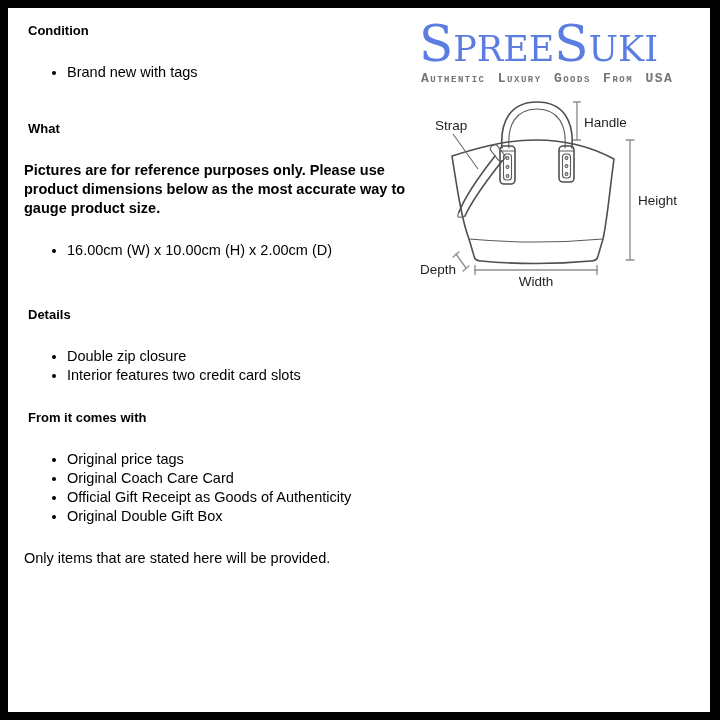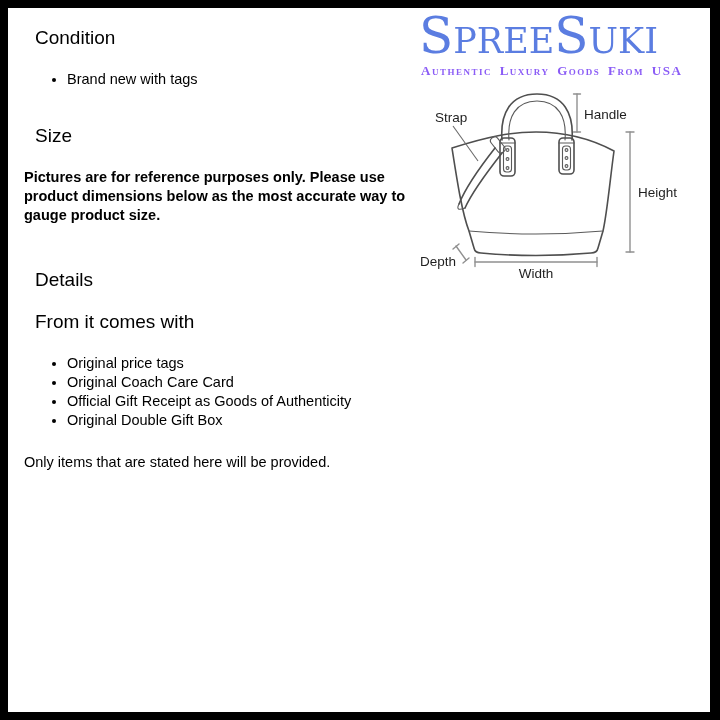--- a/index.html
+++ b/index.html
@@ -7,42 +7,42 @@
     width:720px;height:720px;box-sizing:border-box;
     border:8px solid #000;border-right-width:10px;
     background:#fff;position:relative;overflow:hidden;
     font-family:"Liberation Sans","DejaVu Sans",sans-serif;color:#000;
   }
   
   .left-col{
     position:absolute;left:16px;top:0;width:392px;padding-top:9px;
     font-size:14.5px;line-height:19px;
   }
-  .section h3{font-size:19px;line-height:19px;margin:11px;font-weight:normal;}
+  .section h3{font-size:13px;line-height:19px;margin:4px;font-weight:bold;}
   .section ul{margin:23px 0 0 0;padding:0 0 0 43px;}
   .section li{margin:0;padding:0;}
   .section p{margin:23px 0 0 0;font-weight:bold;}
   #sec-size{margin-top:37px;}
   #sec-material{margin-top:49px;}
   #sec-details{margin-top:45px;}
   #sec-what{margin-top:23px;}
   .footer-note{margin:23px 0 0 0;}
   
-  .right-col{position:absolute;left:404px;top:4px;width:300px;height:696px;overflow:hidden;}
+  .right-col{position:absolute;left:404px;top:12px;width:300px;height:696px;overflow:hidden;}
   .logo{
     margin:-2px 0 0 7px;white-space:nowrap;
     font-family:"DejaVu Serif","Liberation Serif",serif;
     font-variant:small-caps;font-size:50px;line-height:52px;
     color:#5b7de1;letter-spacing:0px;
   }
   .tagline{
     margin:1px 0 0 9px;white-space:nowrap;
-    font-family:Liberation Serif, serif;
+    font-family:Liberation Mono, monospace;
     font-variant:small-caps;font-weight:bold;font-size:13px;line-height:15px;
-    letter-spacing:1.5px;word-spacing:3px;color:#8b5cf6;
+    letter-spacing:1.5px;word-spacing:3px;color:#737373;
   }
   .diagram{display:block;margin-top:6px;}
   .diagram text{
     font-family:"Liberation Sans","DejaVu Sans",sans-serif;
     font-size:13.5px;fill:#1f1f1f;
   }
   .bagline{fill:none;stroke:#4f4f4f;stroke-width:1.6;stroke-linejoin:round;stroke-linecap:round;}
   .bagthin{fill:none;stroke:#5a5a5a;stroke-width:1.1;stroke-linejoin:round;stroke-linecap:round;}
   .measure{fill:none;stroke:#909090;stroke-width:1.4;stroke-linecap:round;}
   .pointer{fill:none;stroke:#6a6a6a;stroke-width:1.1;}
@@ -53,27 +53,34 @@
 <div class="left-col">
 
   <div class="section" id="sec-condition">
     <h3>Condition</h3>
     <ul>
       <li>Brand new with tags</li>
     </ul>
   </div>
 
   <div class="section" id="sec-size">
-    <h3>Size</h3>
+    <h3>What</h3>
     <p>Pictures are for reference purposes only. Please use product dimensions below as the most accurate way to gauge product size.</p>
+    <ul>
+      <li>16.00cm (W) x 10.00cm (H) x 2.00cm (D)</li>
+    </ul>
   </div>
 
 
   <div class="section" id="sec-details">
     <h3>Details</h3>
+    <ul>
+      <li>Double zip closure</li>
+      <li>Interior features two credit card slots</li>
+    </ul>
   </div>
 
   <div class="section" id="sec-what">
     <h3>From it comes with</h3>
     <ul>
       <li>Original price tags</li>
       <li>Original Coach Care Card</li>
       <li>Official Gift Receipt as Goods of Authenticity</li>
       <li>Original Double Gift Box</li>
     </ul>

